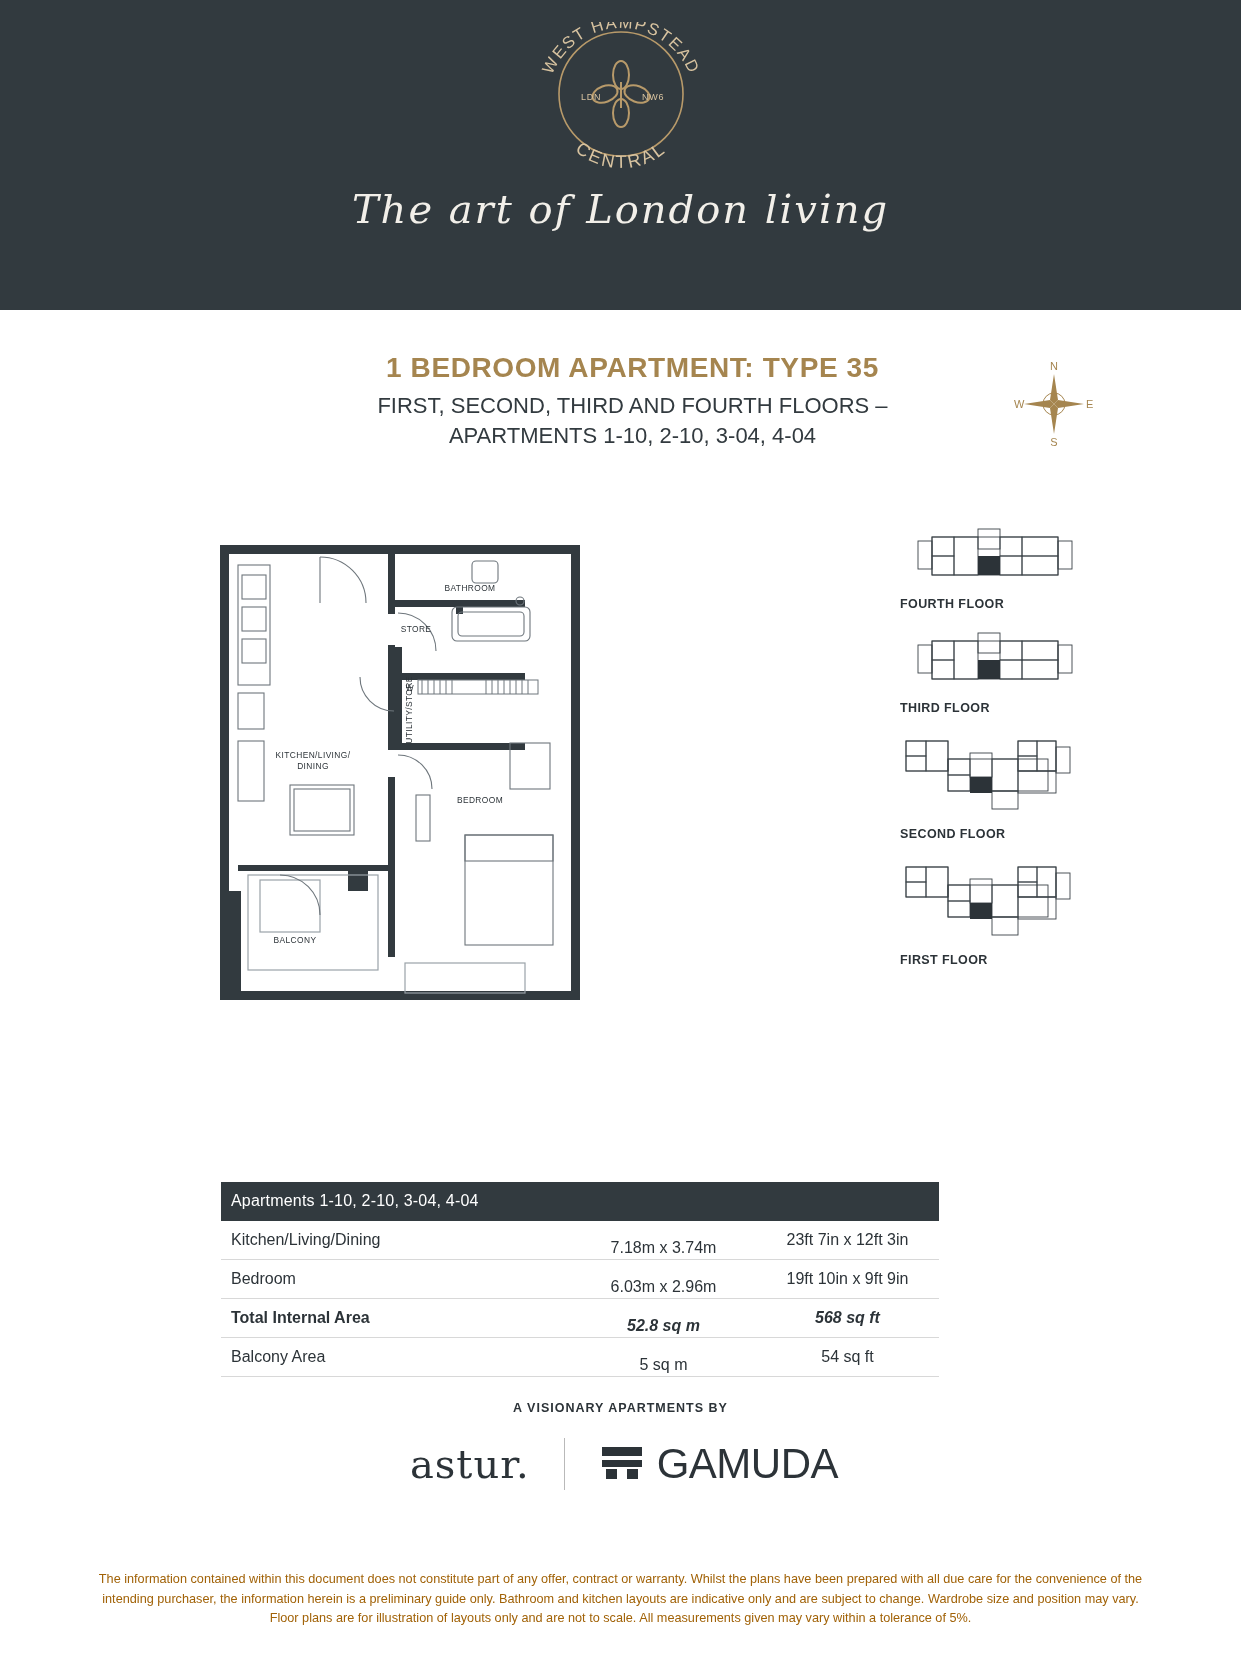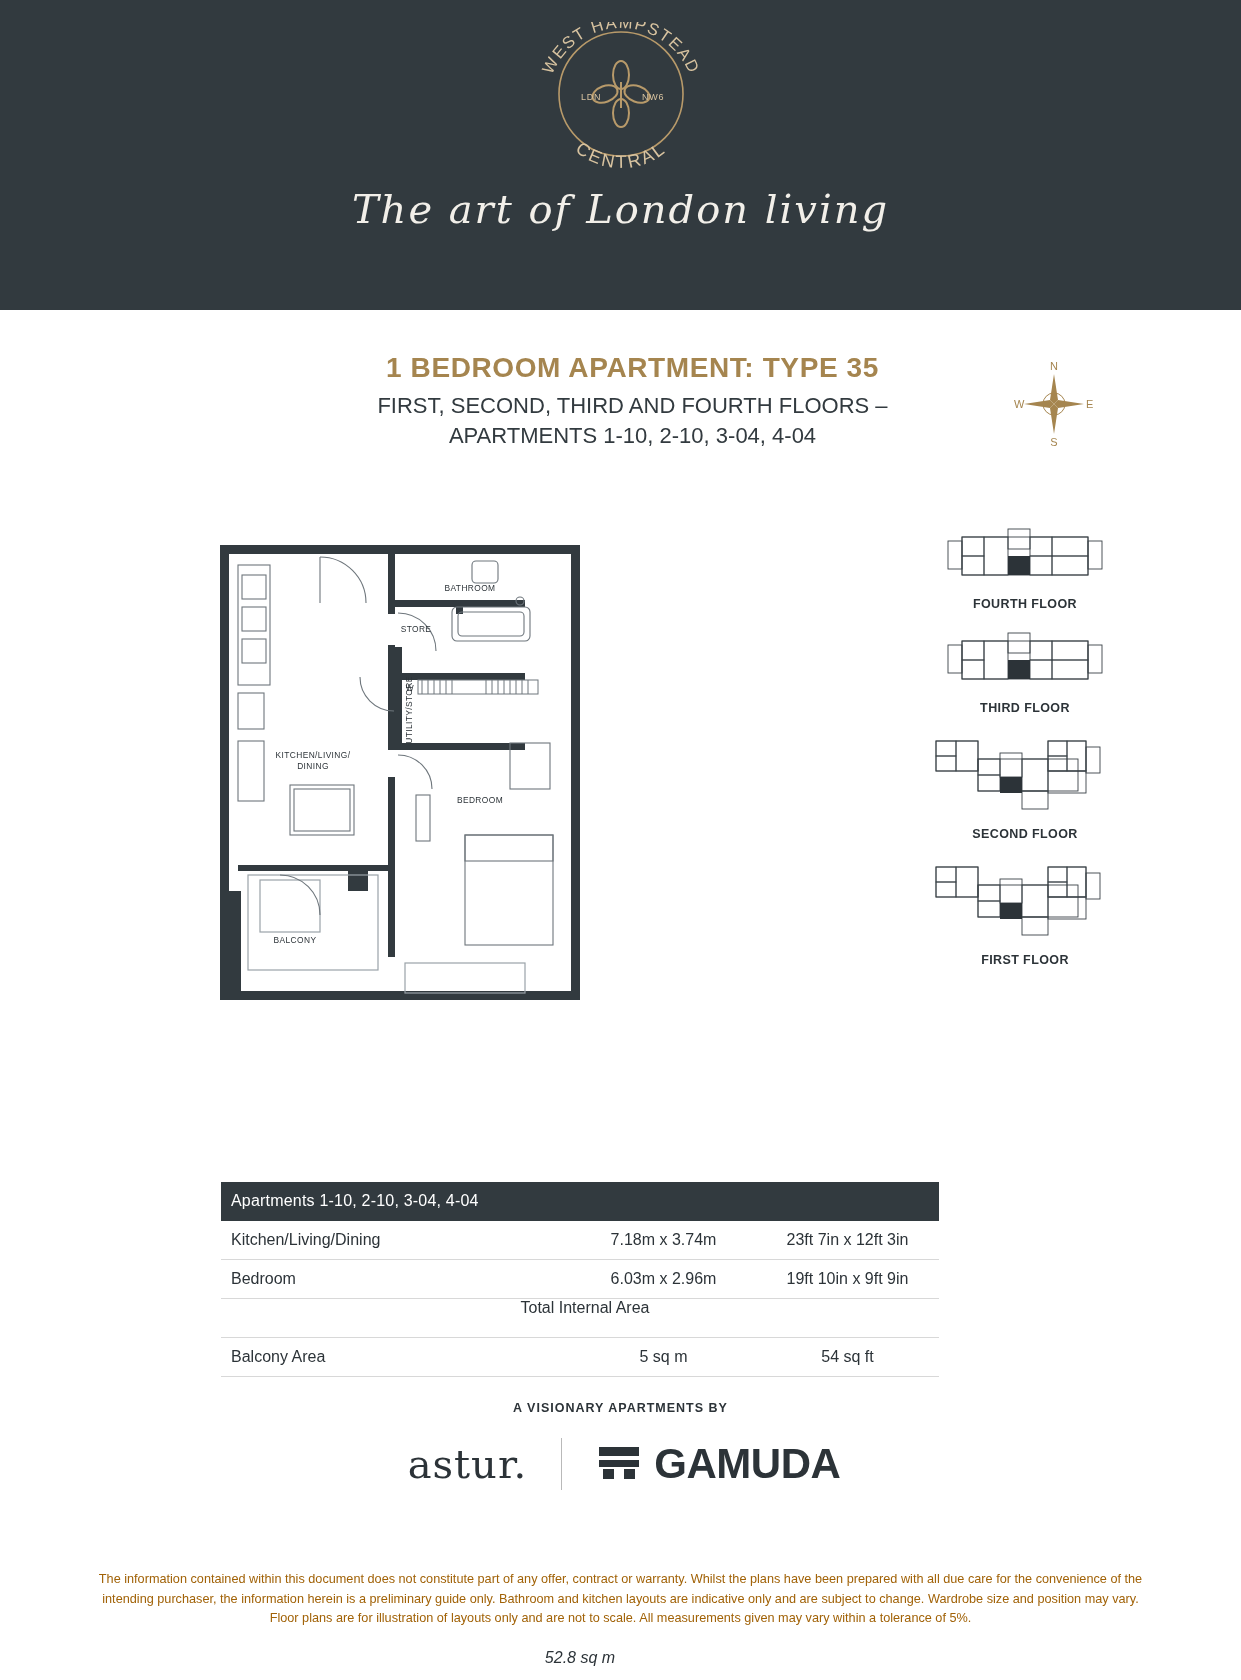--- a/index.html
+++ b/index.html
@@ -80,21 +80,21 @@
     height: 470px;
   }
 
   
   .keyplans {
     position: absolute;
     top: 525px;
     left: 900px;
     width: 250px;
   }
-  .keyplan-item { margin-bottom: 18px; text-align: center; }
+  .keyplan-item { margin-bottom: 18px; text-align: left; }
   .keyplan-label {
     font-size: 12.5px;
     font-weight: bold;
     letter-spacing: 0.4px;
     color: #2c3338;
     margin-top: 6px;
   }
 
   
   .spec-table {
@@ -111,23 +111,23 @@
     letter-spacing: 0.2px;
   }
   .spec-row {
     display: flex;
     align-items: center;
     border-bottom: 1px solid #d8d8d8;
     height: 39px;
     font-size: 16px;
   }
   .spec-row .c1 { flex: 0 0 350px; padding-left: 10px; text-align: left; }
-  .spec-row .c2 { flex: 0 0 185px; text-align: center; }
+  .spec-row .c2 { flex: 0 0 185px; text-align: center; margin-top: 16px; }
   .spec-row .c3 { flex: 1 1 auto; text-align: center; }
-  .spec-row.total { font-weight: normal; font-style: italic; flex-direction: column; }
+  .spec-row.total { font-weight: bold; font-style: italic; }
   .spec-row.total .c1 { font-style: normal; }
 
   
   .visionary {
     position: absolute;
     top: 1401px;
     width: 100%;
     text-align: center;
     font-size: 12.5px;
     font-weight: bold;
@@ -155,21 +155,21 @@
     height: 52px;
     background: #b9b9b9;
   }
   .gamuda {
     display: flex;
     align-items: center;
     gap: 12px;
   }
   .gamuda-text {
     font-size: 42px;
-    font-weight: bold;
+    font-weight: normal;
     letter-spacing: -0.5px;
     color: #2c3338;
   }
   .disclaimer {
     position: absolute;
     top: 1570px;
     left: 0;
     width: 100%;
     padding: 0 95px;
     text-align: center;

